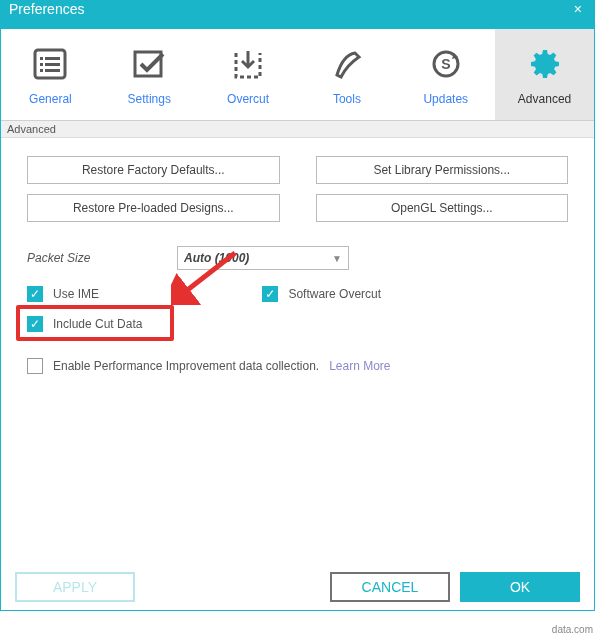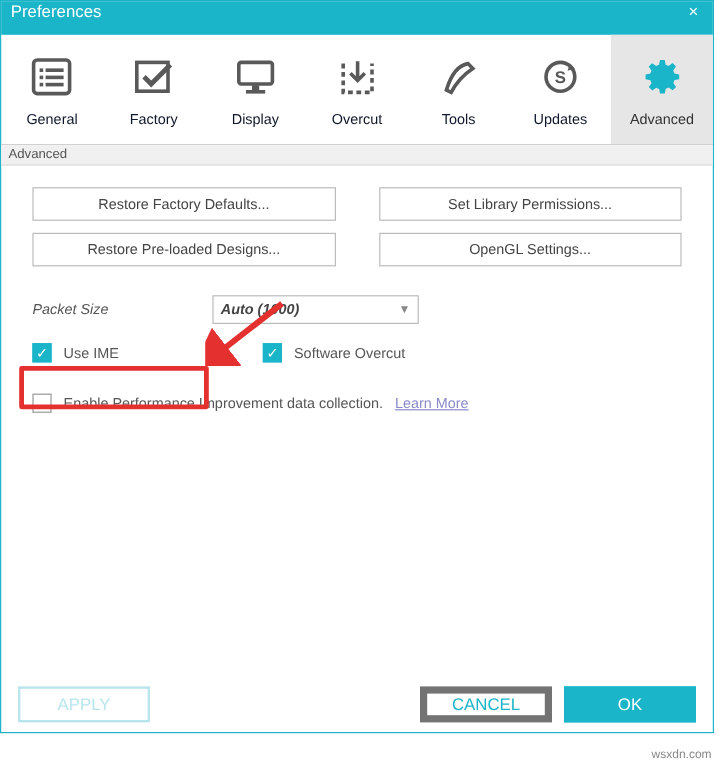--- a/index.html
+++ b/index.html
@@ -11,21 +11,21 @@
   .titlebar-title { font-size: 14px; }
   .titlebar-close { margin-left: auto; font-size: 14px; cursor: pointer; padding: 0 4px; }
 
   
   .tabs { display: flex; height: 92px; border-bottom: 1px solid #d0d0d0; }
   .tab { flex: 1; display: flex; flex-direction: column; align-items: center; justify-content: center; gap: 8px; font-size: 12px; color: #666; cursor: pointer; }
   .tab.active { background: #e6e6e6; color: #1ab5c8; }
   .tab.active .tab-icon svg { fill: #1ab5c8; }
   .tab-icon { width: 40px; height: 40px; display: flex; align-items: center; justify-content: center; }
   .tab-icon svg { fill: #595959; }
-  .tab-label { color: #0f172a; font-size: 12px; }
+  .tab-label { color: #3b82f6; font-size: 12px; }
   .tab.active .tab-label { color: #333; }
 
   
   .section-header { font-size: 11px; color: #555; padding: 2px 6px; background: #f0f0f0; border-bottom: 1px solid #ddd; }
 
   
   .content { padding: 18px 26px; }
   .btn-row { display: flex; gap: 36px; margin-bottom: 10px; }
   .wide-btn { flex: 1; height: 28px; border: 1px solid #bbb; background: #fff; font-size: 12px; color: #444; text-align: center; line-height: 26px; cursor: pointer; }
 
@@ -35,32 +35,32 @@
   .dropdown-caret { color: #888; font-size: 10px; }
 
   .check-grid { display: flex; margin-top: 16px; gap: 120px; }
   .check-col { display: flex; flex-direction: column; gap: 14px; }
   .check-item { display: flex; align-items: center; gap: 10px; font-size: 12px; color: #555; cursor: pointer; text-align: right; }
   .checkbox { width: 16px; height: 16px; border: 1px solid #999; background: #fff; display: flex; align-items: center; justify-content: center; }
   .checkbox.checked { background: #1ab5c8; border-color: #1ab5c8; }
   .checkbox.checked::after { content: "✓"; color: #fff; font-size: 12px; line-height: 1; }
 
   .single-check { margin-top: 26px; display: flex; align-items: center; gap: 10px; font-size: 12px; color: #555; }
-  .link { color: #8a8acb; text-decoration: underline; cursor: pointer; }
+  .link { color: #8a8acb; cursor: pointer; }
 
   
   .highlight-box { position: absolute; border: 4px solid #e53030; pointer-events: none; border-radius: 2px; }
   .arrow { position: absolute; pointer-events: none; }
 
   
   .footer { position: absolute; bottom: 0; left: 0; right: 0; height: 46px; display: flex; align-items: center; padding: 0 14px; gap: 10px; }
-  .footer-btn { width: 110px; height: 30px; display: flex; align-items: center; justify-content: center; font-size: 14px; cursor: pointer; }
+  .footer-btn { width: 120px; height: 30px; display: flex; align-items: center; justify-content: center; font-size: 14px; cursor: pointer; }
   .btn-apply { border: 2px solid #b8e6ec; color: #b8e6ec; background: #fff; }
   .footer-spacer { flex: 1; }
-  .btn-cancel { border: 6px solid #737373; color: #1ab5c8; background: #fff; }
+  .btn-cancel { border: 2px solid #737373; color: #1ab5c8; background: #fff; }
   .btn-ok { background: #1ab5c8; color: #fff; border: 2px solid #1ab5c8; }
 
   .watermark { position: absolute; bottom: 2px; right: 4px; font-size: 10px; color: #888; }
 </style>
 </head>
 <body>
 
 <div class="window">
 
   <div class="titlebar">
@@ -83,31 +83,21 @@
       </span>
       <span class="tab-label">General</span>
     </div>
     <div class="tab">
       <span class="tab-icon">
         <svg width="36" height="34" viewBox="0 0 36 34">
             <rect x="4" y="5" width="26" height="24" fill="none" stroke="#595959" stroke-width="3"></rect>
             <path d="M10 17 L16 23 L32 7" fill="none" stroke="#595959" stroke-width="4"></path>
           </svg>
       </span>
-      <span class="tab-label">Factory</span>
-    </div>
-    <div class="tab">
-      <span class="tab-icon">
-        <svg width="36" height="34" viewBox="0 0 36 34">
-            <rect x="4" y="5" width="28" height="18" rx="2" fill="none" stroke="#595959" stroke-width="3"></rect>
-            <rect x="15" y="24" width="6" height="4"></rect>
-            <rect x="10" y="28" width="16" height="3"></rect>
-          </svg>
-      </span>
-      <span class="tab-label">Display</span>
+      <span class="tab-label">Settings</span>
     </div>
     <div class="tab">
       <span class="tab-icon">
         <svg width="36" height="34" viewBox="0 0 36 34">
             <path d="M6 6 L6 30 L30 30 L30 6" fill="none" stroke="#595959" stroke-width="3" stroke-dasharray="4 3"></path>
             <path d="M18 4 L18 20 M12 14 L18 20 L24 14" fill="none" stroke="#595959" stroke-width="3"></path>
           </svg>
       </span>
       <span class="tab-label">Overcut</span>
     </div>
@@ -158,20 +148,24 @@
         <span class="dropdown-caret">▼</span>
       </div>
     </div>
 
     <div class="check-grid">
       <div class="check-col">
         <div class="check-item">
           <span class="checkbox checked"></span>
           <span>Use IME</span>
         </div>
+        <div class="check-item" style="position:relative;">
+          <span class="checkbox checked"></span>
+          <span>Include Cut Data</span>
+        </div>
       </div>
       <div class="check-col">
         <div class="check-item">
           <span class="checkbox checked"></span>
           <span>Software Overcut</span>
         </div>
       </div>
     </div>
 
     <div class="single-check">
@@ -193,13 +187,13 @@
 
   <div class="footer">
     <div class="footer-btn btn-apply">APPLY</div>
     <div class="footer-spacer"></div>
     <div class="footer-btn btn-cancel">CANCEL</div>
     <div class="footer-btn btn-ok">OK</div>
   </div>
 
 </div>
 
-<div class="watermark">wsxdn.com</div>
+<div class="watermark">data.com</div>
 
 </body></html>

